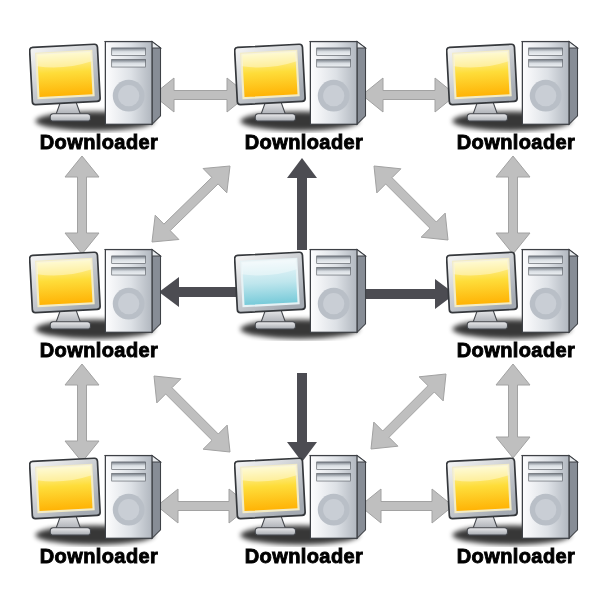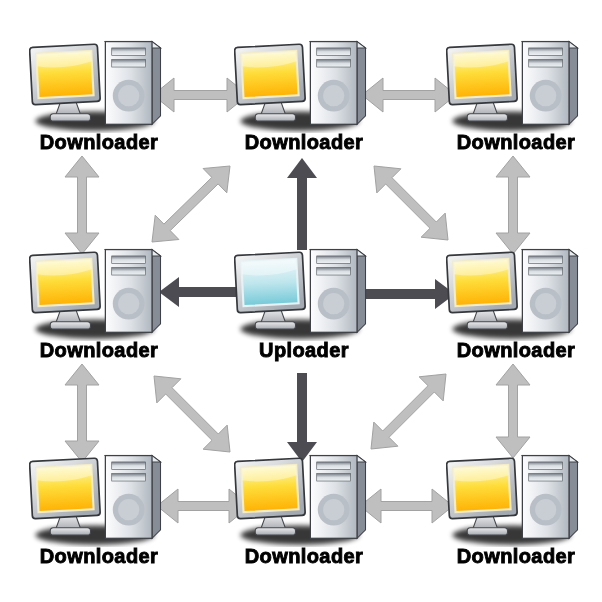--- a/index.html
+++ b/index.html
@@ -183,21 +183,20 @@
         <g>
           <path d="M30,62 h14 l5,14 h-24 z" fill="url(#grad-stand)" stroke="#44474c" stroke-width="1"></path>
           <rect x="20" y="74" width="38" height="7" rx="3" fill="url(#grad-stand)" stroke="#44474c" stroke-width="1"></rect>
         </g>
         <g transform="rotate(-3 34 40)">
           <rect x="2" y="10" width="64" height="54" rx="3" fill="url(#grad-frame)" stroke="#35383c" stroke-width="1.6"></rect>
           <rect class="screen" x="8" y="16" width="52" height="42" stroke-width="2" fill="url(#grad-screen-cyan)" stroke="#e6f2f5"></rect>
           <path d="M8,16 h52 v10 q-26,7 -52,2 z" fill="#ffffff" opacity="0.38"></path>
         </g>
       </svg>
-      <div class="label" style="color: rgb(0, 0, 0);">Uploader</div>
     </div>
     <div class="node" style="left: 431px; top: 243px;">
       <svg class="icon" viewBox="0 0 132 92">
         <ellipse cx="62" cy="81" rx="56" ry="9" fill="#000000" opacity="0.78" filter="url(#soft)"></ellipse>
         <g>
           <polygon points="116,6 124,12 124,76 116,84" fill="#878d96" stroke="#3e4146" stroke-width="1"></polygon>
           <polygon points="72,6 116,6 124,12 80,12" fill="#e9ecef" stroke="#3e4146" stroke-width="1"></polygon>
           <rect x="72" y="6" width="44" height="78" fill="url(#grad-tower)" stroke="#3e4146" stroke-width="1.2"></rect>
           <rect x="78" y="12" width="32" height="7" fill="url(#grad-bay)" stroke="#565b61" stroke-width="0.6"></rect>
           <rect x="78" y="23" width="32" height="7" fill="url(#grad-bay)" stroke="#565b61" stroke-width="0.6"></rect>

